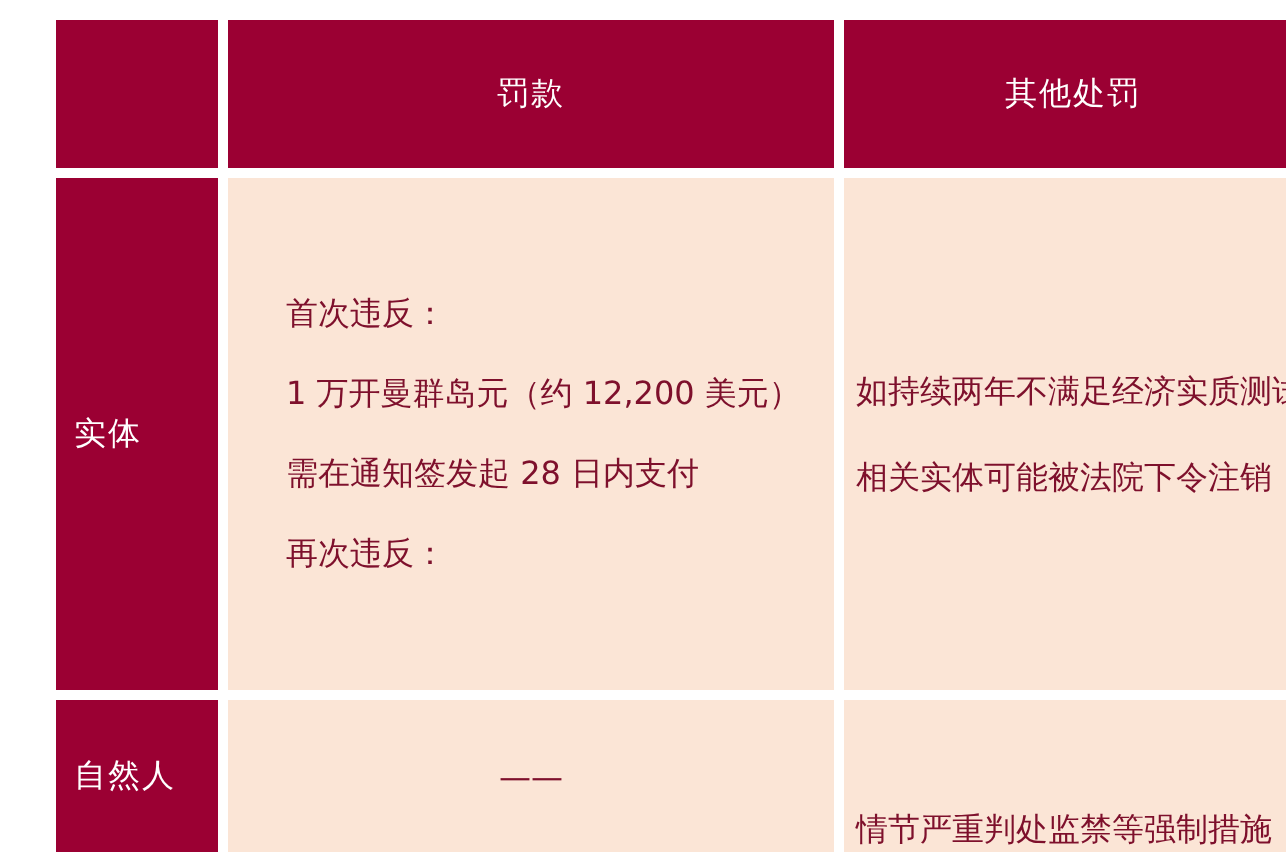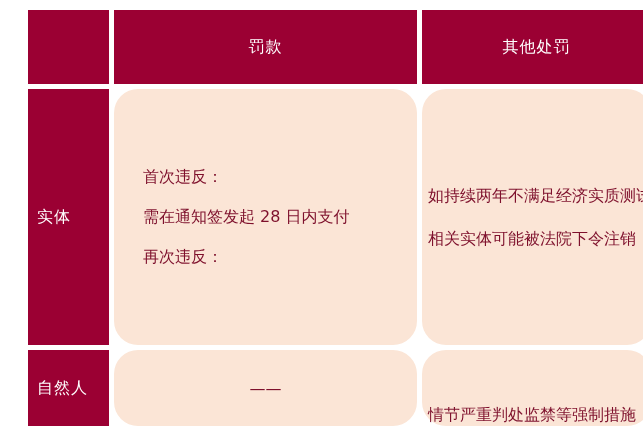--- a/index.html
+++ b/index.html
@@ -40,21 +40,20 @@
     background: var(--hdr-bg);
     color: var(--hdr-fg);
     display: flex;
     align-items: center;
     padding-left: 9px;
     letter-spacing: 1px;
   }
   .bodycell {
     background: var(--cell-bg);
     color: var(--body-fg);
-    border-radius: 24px;
   }
   .fine-cell {
     display: flex;
     flex-direction: column;
     justify-content: center;
     padding-left: 29px;
   }
   .fine-cell .line {
     line-height: 40px;
     white-space: nowrap;
@@ -92,20 +91,21 @@
     </div>
     <div class="cell hdr">
       <span>其他处罚</span>
     </div>
 
     <div class="cell rowlabel">
       <span>实体</span>
     </div>
     <div class="cell bodycell fine-cell">
       <div class="line">首次违反：</div>
+      <div class="line">1 万开曼群岛元（约 12,200 美元）</div>
       <div class="line">需在通知签发起 28 日内支付</div>
       <div class="line">再次违反：</div>
     </div>
     <div class="cell bodycell other-cell">
       <div class="line">如持续两年不满足经济实质测试，</div>
       <div class="line">相关实体可能被法院下令注销</div>
     </div>
 
     <div class="cell rowlabel">
       <span>自然人</span>

